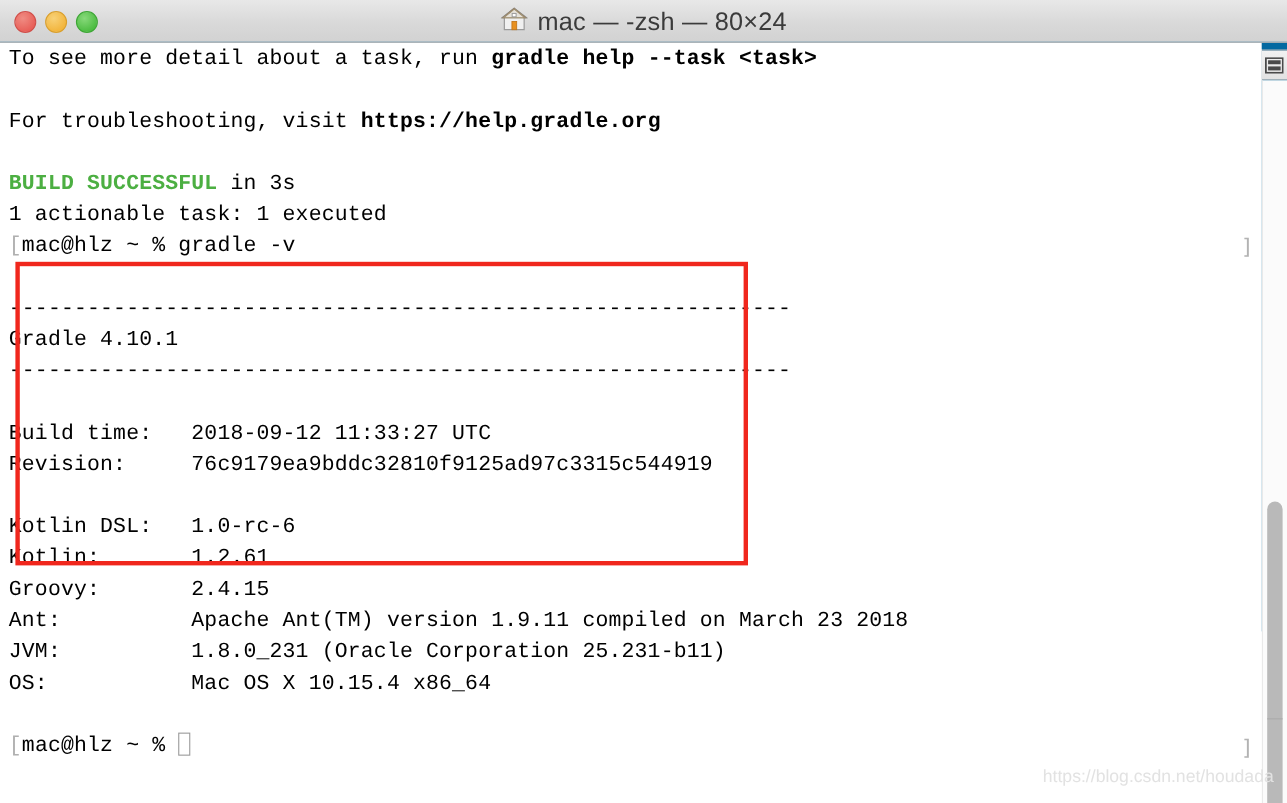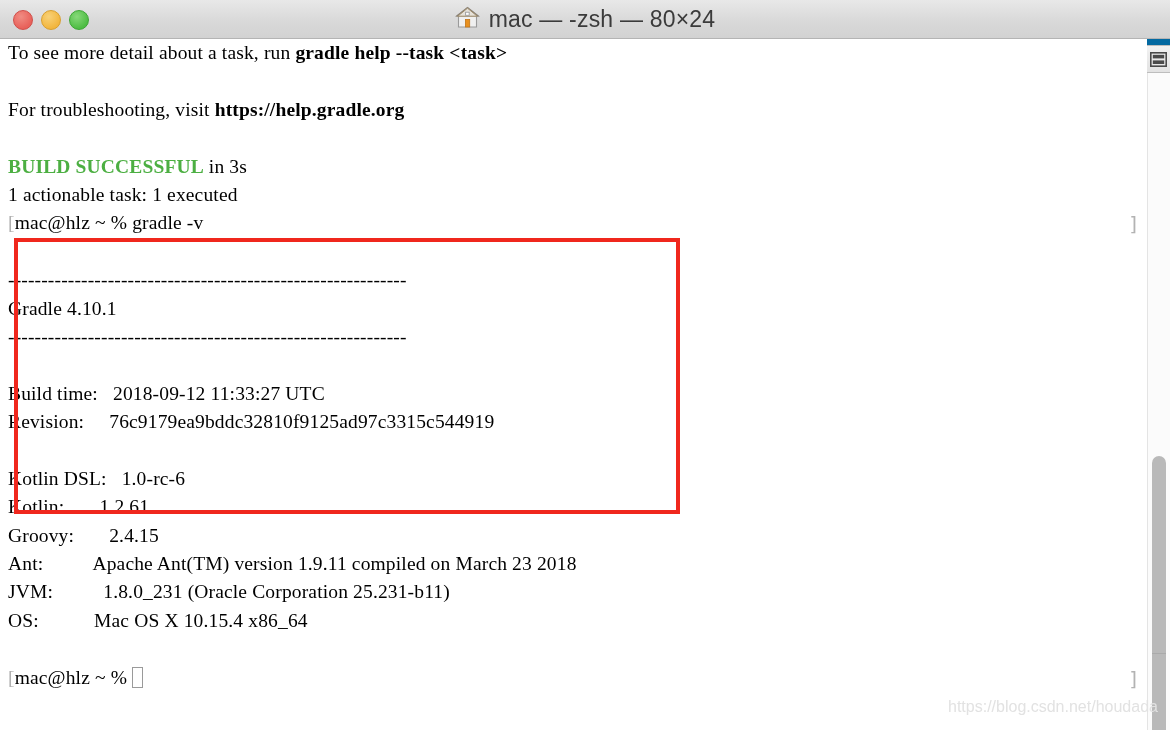--- a/index.html
+++ b/index.html
@@ -119,21 +119,21 @@
     width: 1147px;
     height: 691px;
     background: #ffffff;
     overflow: hidden;
   }
 
   .term-text {
     position: absolute;
     left: 8px;
     top: 0;
-    font-family: Liberation Serif, serif;
+    font-family: Liberation Mono, monospace;
     font-size: 19.5px;
     line-height: 28.4px;
     color: #000000;
     white-space: pre;
     letter-spacing: 0.15px;
   }
   .term-text .row { height: 28.4px; }
   .b { font-weight: bold; }
   .green { color: #4caf42; font-weight: bold; }
   .dim { color: #b0b0b0; }

